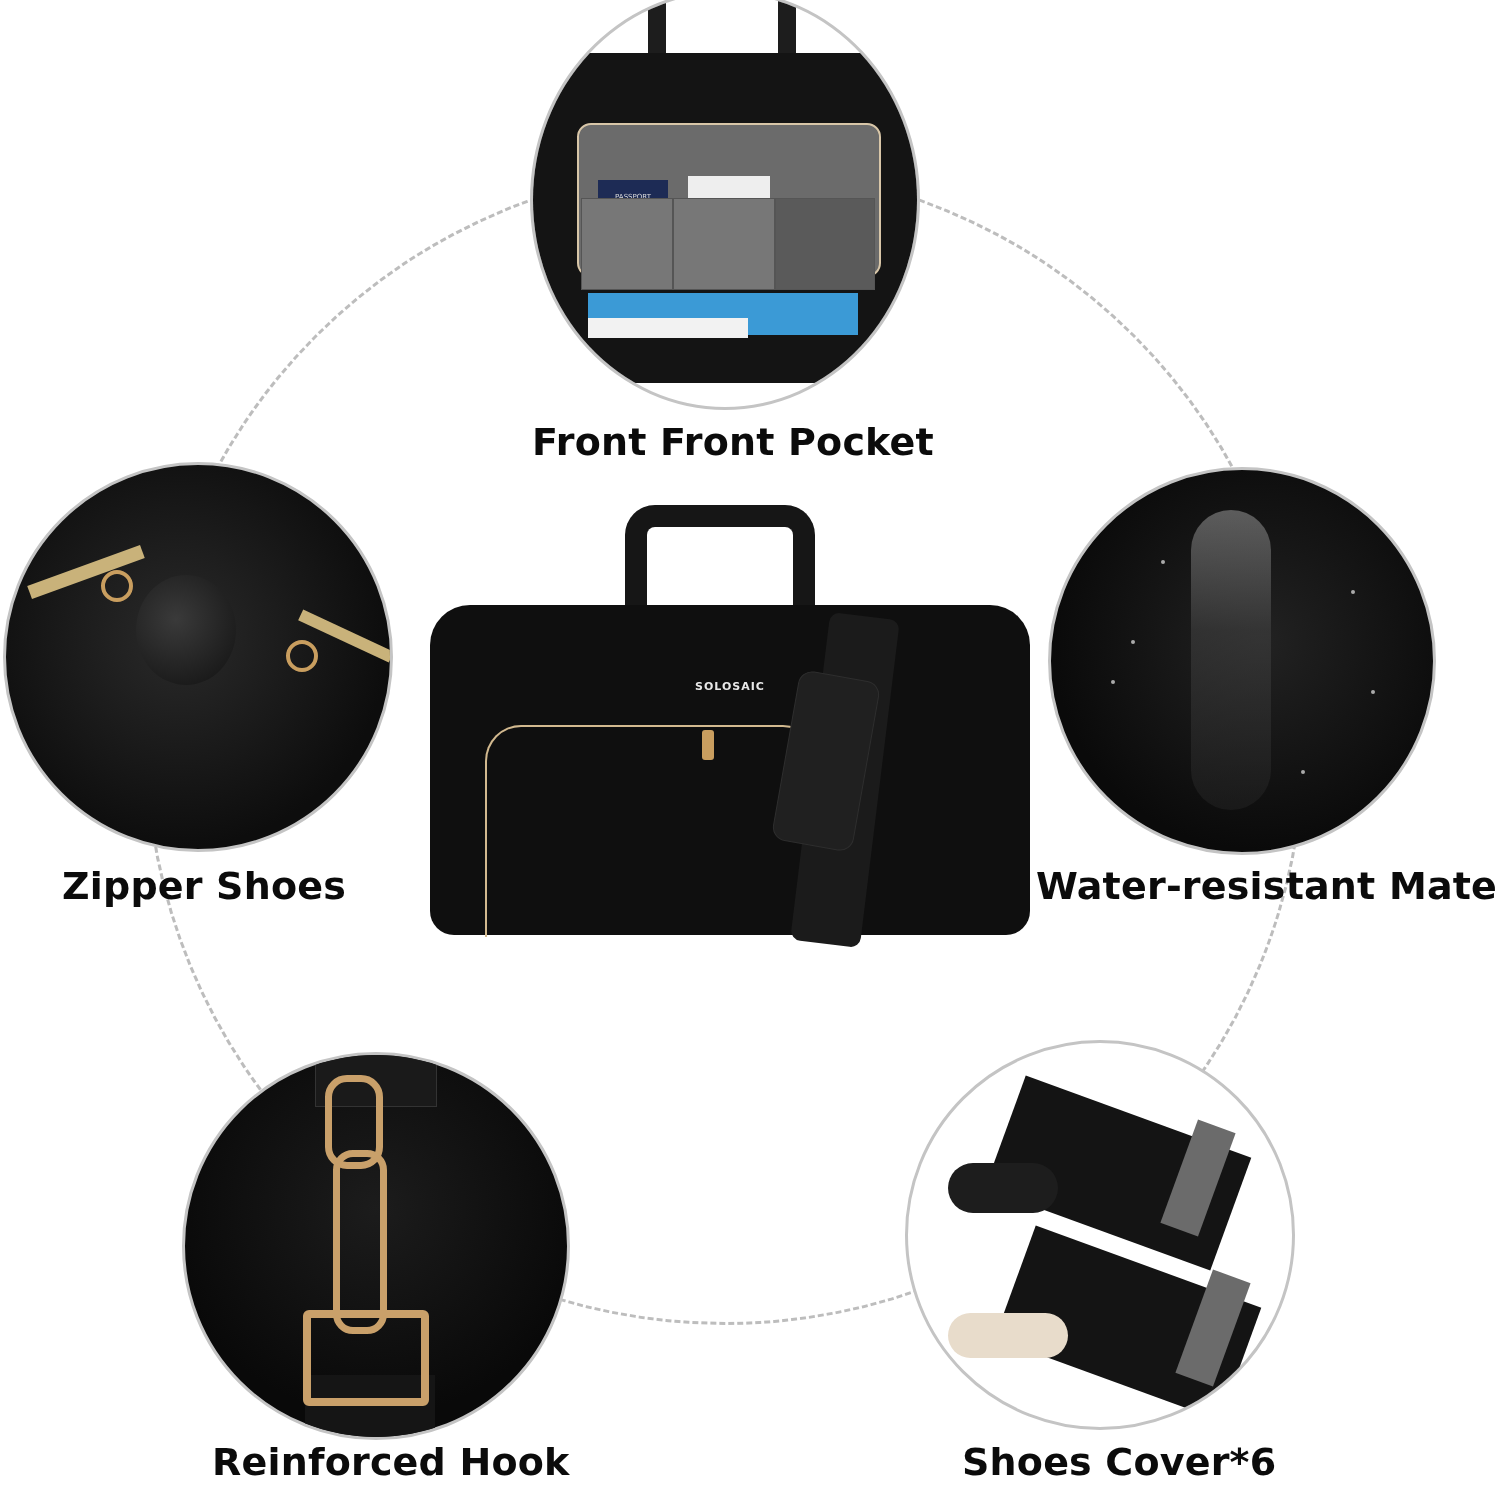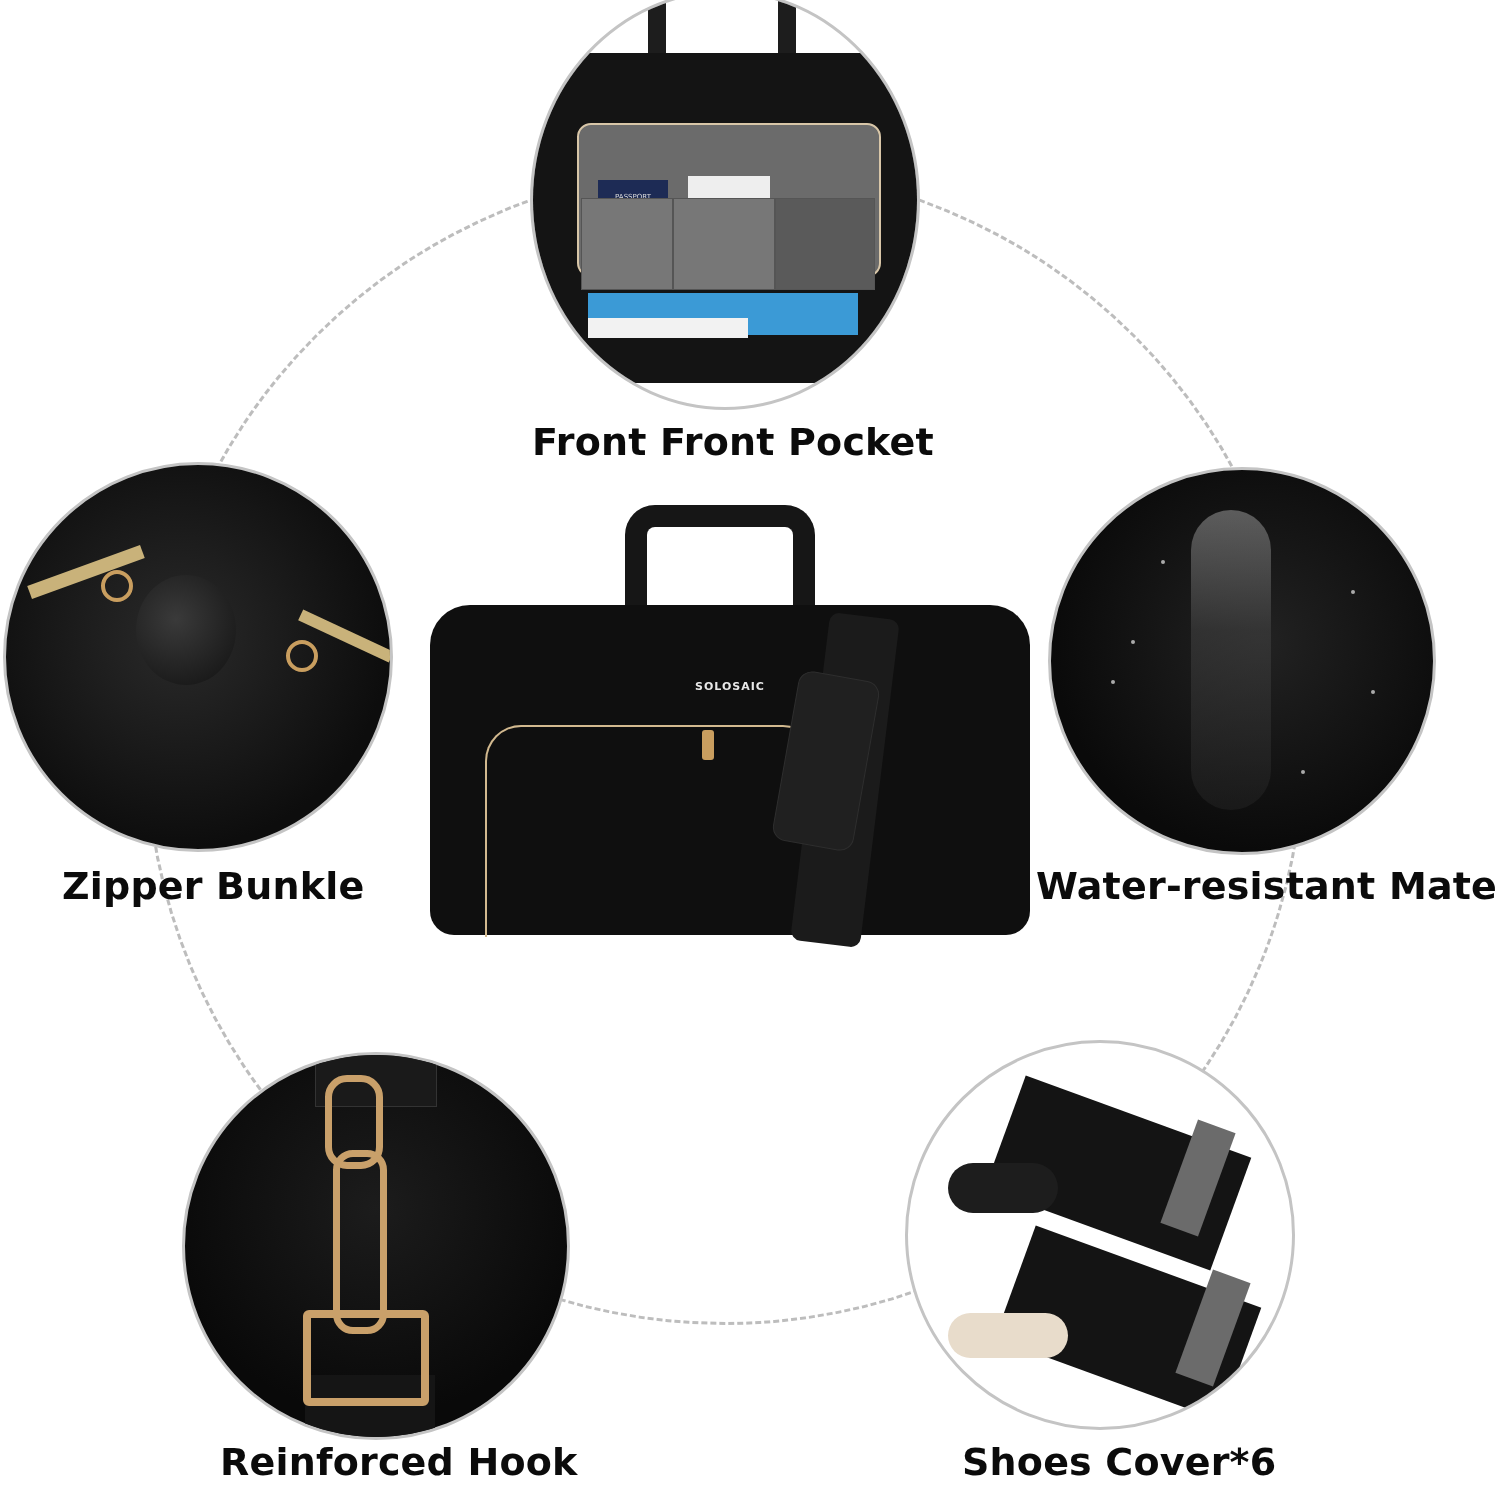--- a/index.html
+++ b/index.html
@@ -71,21 +71,21 @@
 </div>
 <div class="label" style="left:532px;top:420px">Front Front Pocket</div>
 
 <div class="feat f-zip">
   <div class="zip1"></div>
   <div class="zip2"></div>
   <div class="leather"></div>
   <div class="pull" style="left:95px;top:105px"></div>
   <div class="pull" style="left:280px;top:175px"></div>
 </div>
-<div class="label" style="left:62px;top:864px">Zipper Bunkle</div>
+<div class="label" style="left:62px;top:864px">Zipper Shoes</div>
 
 <div class="feat f-water">
   <div class="splash"></div>
   <div class="drop" style="left:80px;top:170px"></div>
   <div class="drop" style="left:60px;top:210px"></div>
   <div class="drop" style="left:300px;top:120px"></div>
   <div class="drop" style="left:320px;top:220px"></div>
   <div class="drop" style="left:110px;top:90px"></div>
   <div class="drop" style="left:250px;top:300px"></div>
 </div>
@@ -101,21 +101,21 @@
   <div class="mb-pad"></div>
 </div>
 
 <div class="feat f-hook">
   <div class="strap"></div>
   <div class="ring1"></div>
   <div class="clip"></div>
   <div class="strap2"></div>
   <div class="buckle"></div>
 </div>
-<div class="label" style="left:220px;top:1440px">Reinforced Hook</div>
+<div class="label" style="left:212px;top:1440px">Reinforced Hook</div>
 
 <div class="feat f-shoes">
   <div class="bag" style="left:90px;top:70px;width:240px;height:120px"></div>
   <div class="win" style="left:270px;top:80px;width:40px;height:110px"></div>
   <div class="shoe" style="left:40px;top:120px;width:110px;height:50px;background:#1d1d1d"></div>
   <div class="bag" style="left:100px;top:220px;width:240px;height:120px"></div>
   <div class="win" style="left:285px;top:230px;width:40px;height:110px"></div>
   <div class="shoe" style="left:40px;top:270px;width:120px;height:45px;background:#e8dccb"></div>
 </div>
 <div class="label" style="left:962px;top:1440px">Shoes Cover*6</div>

